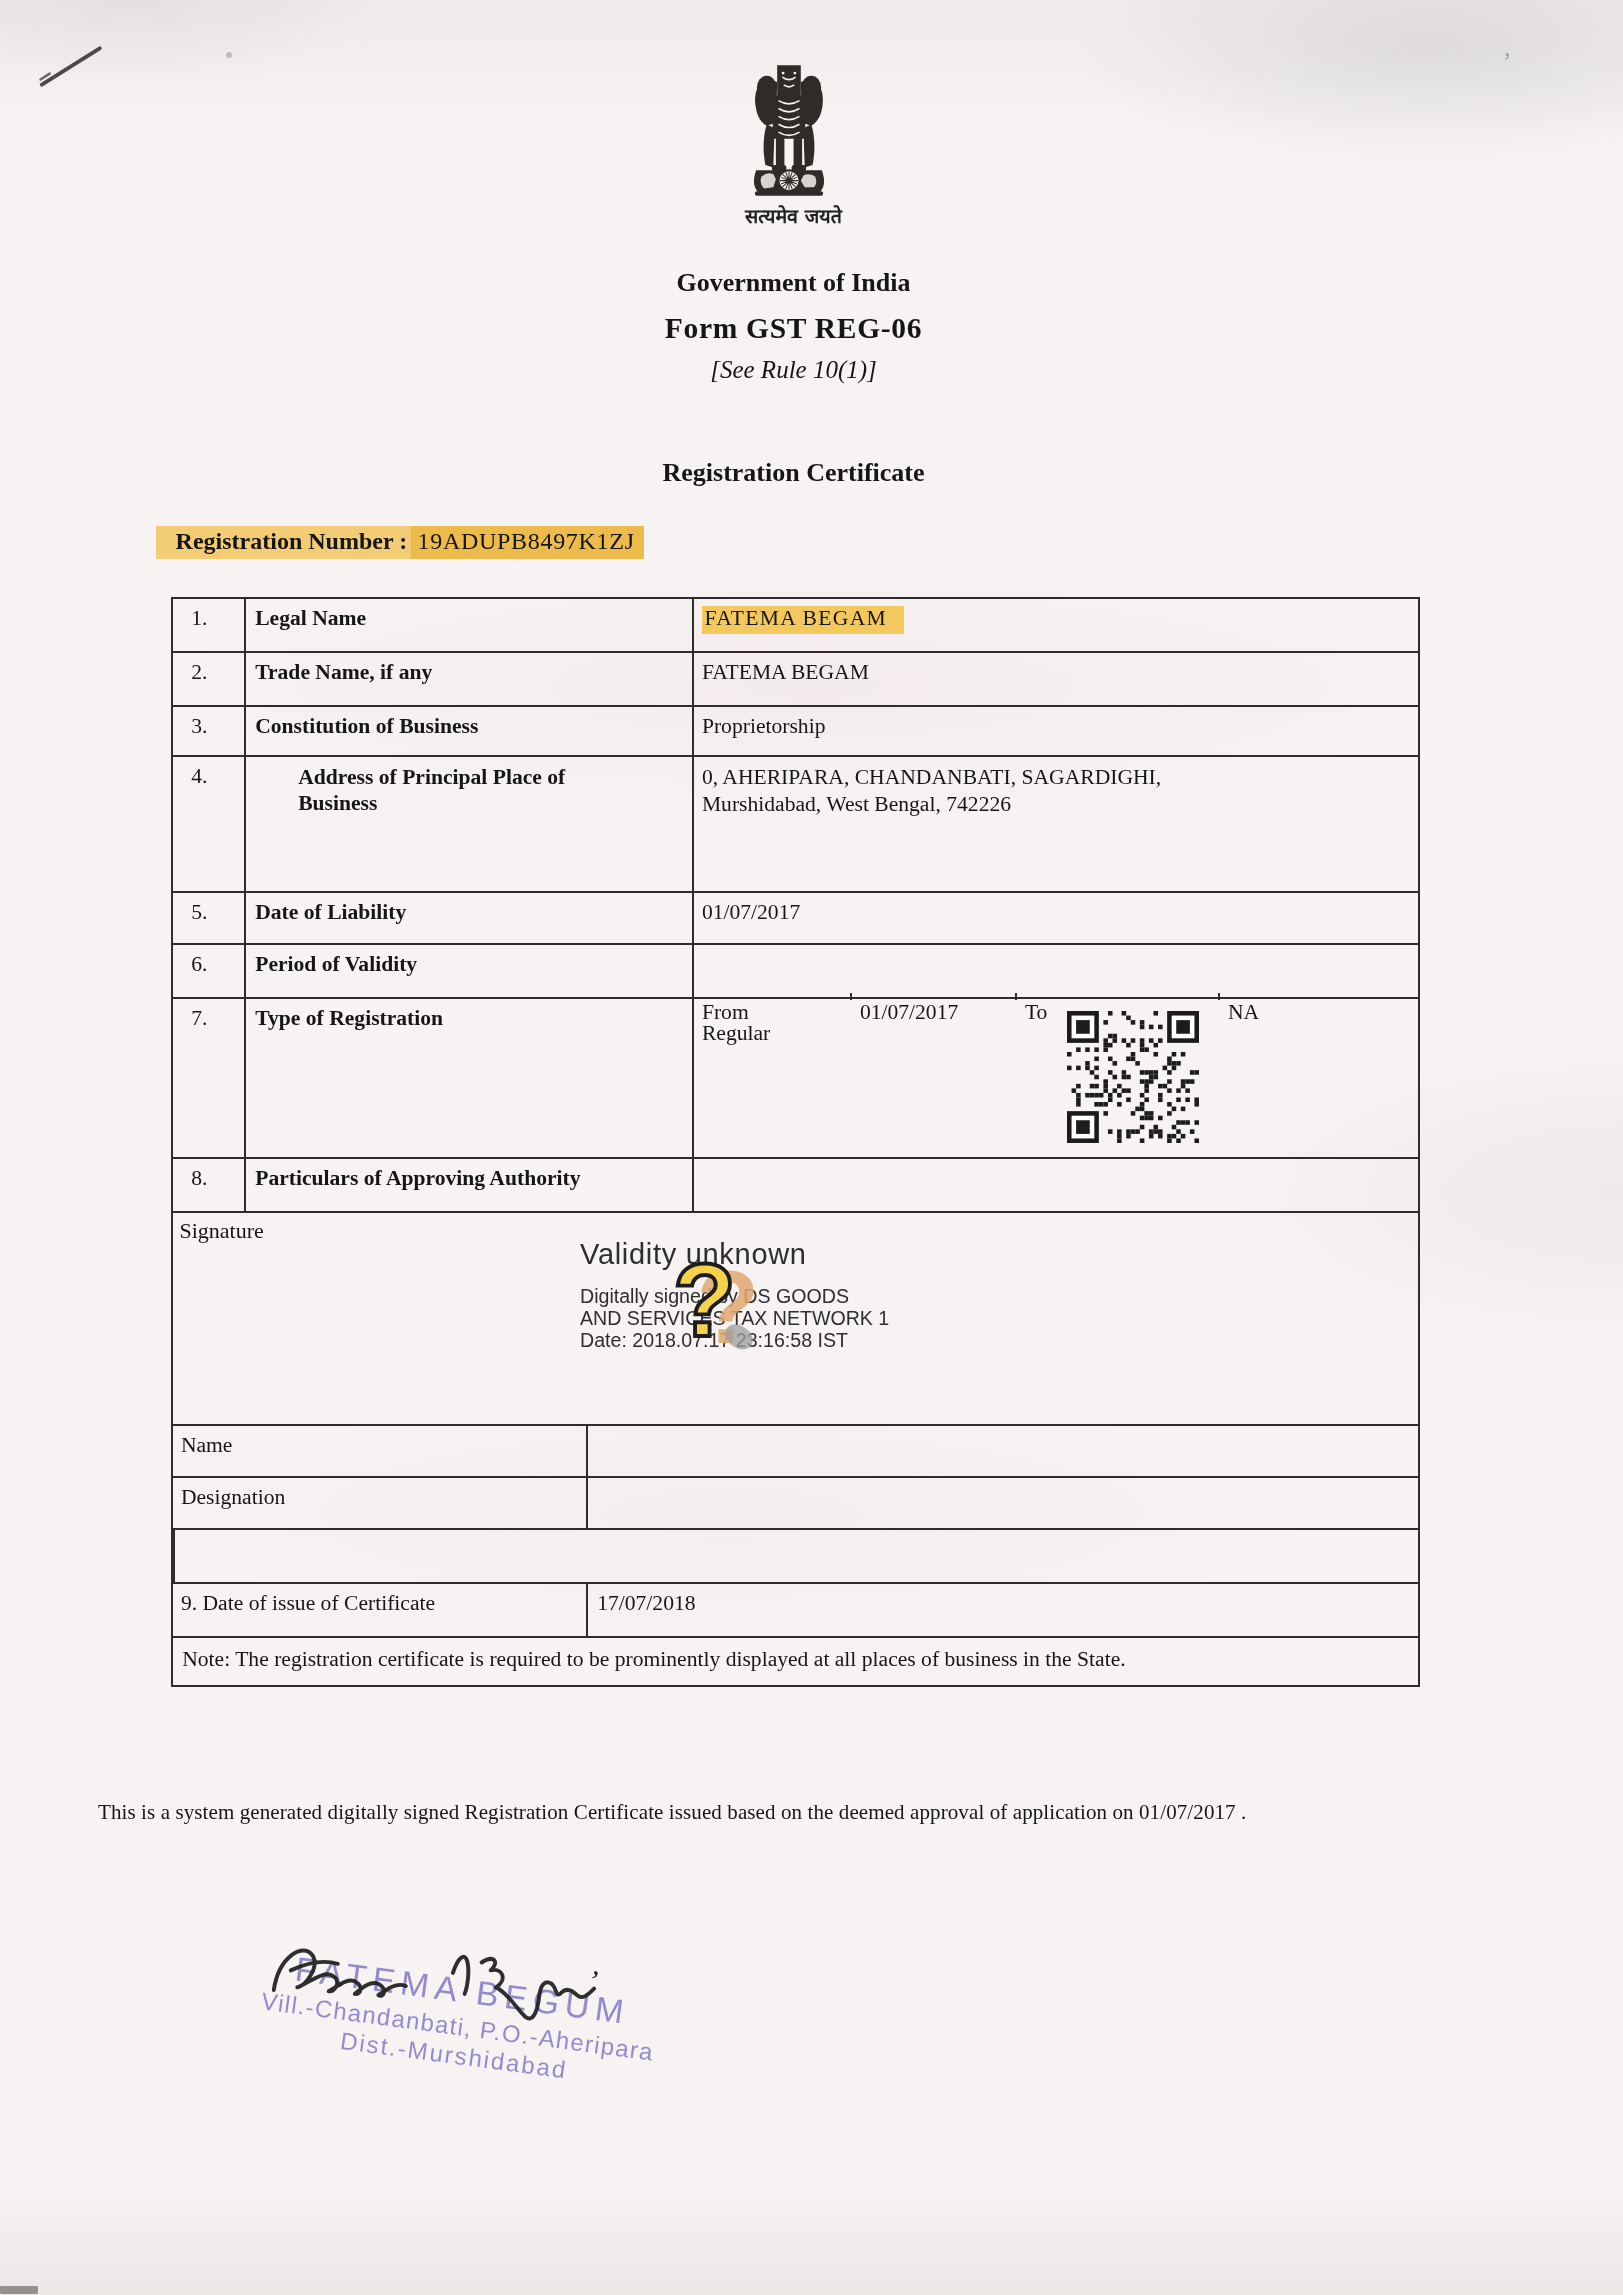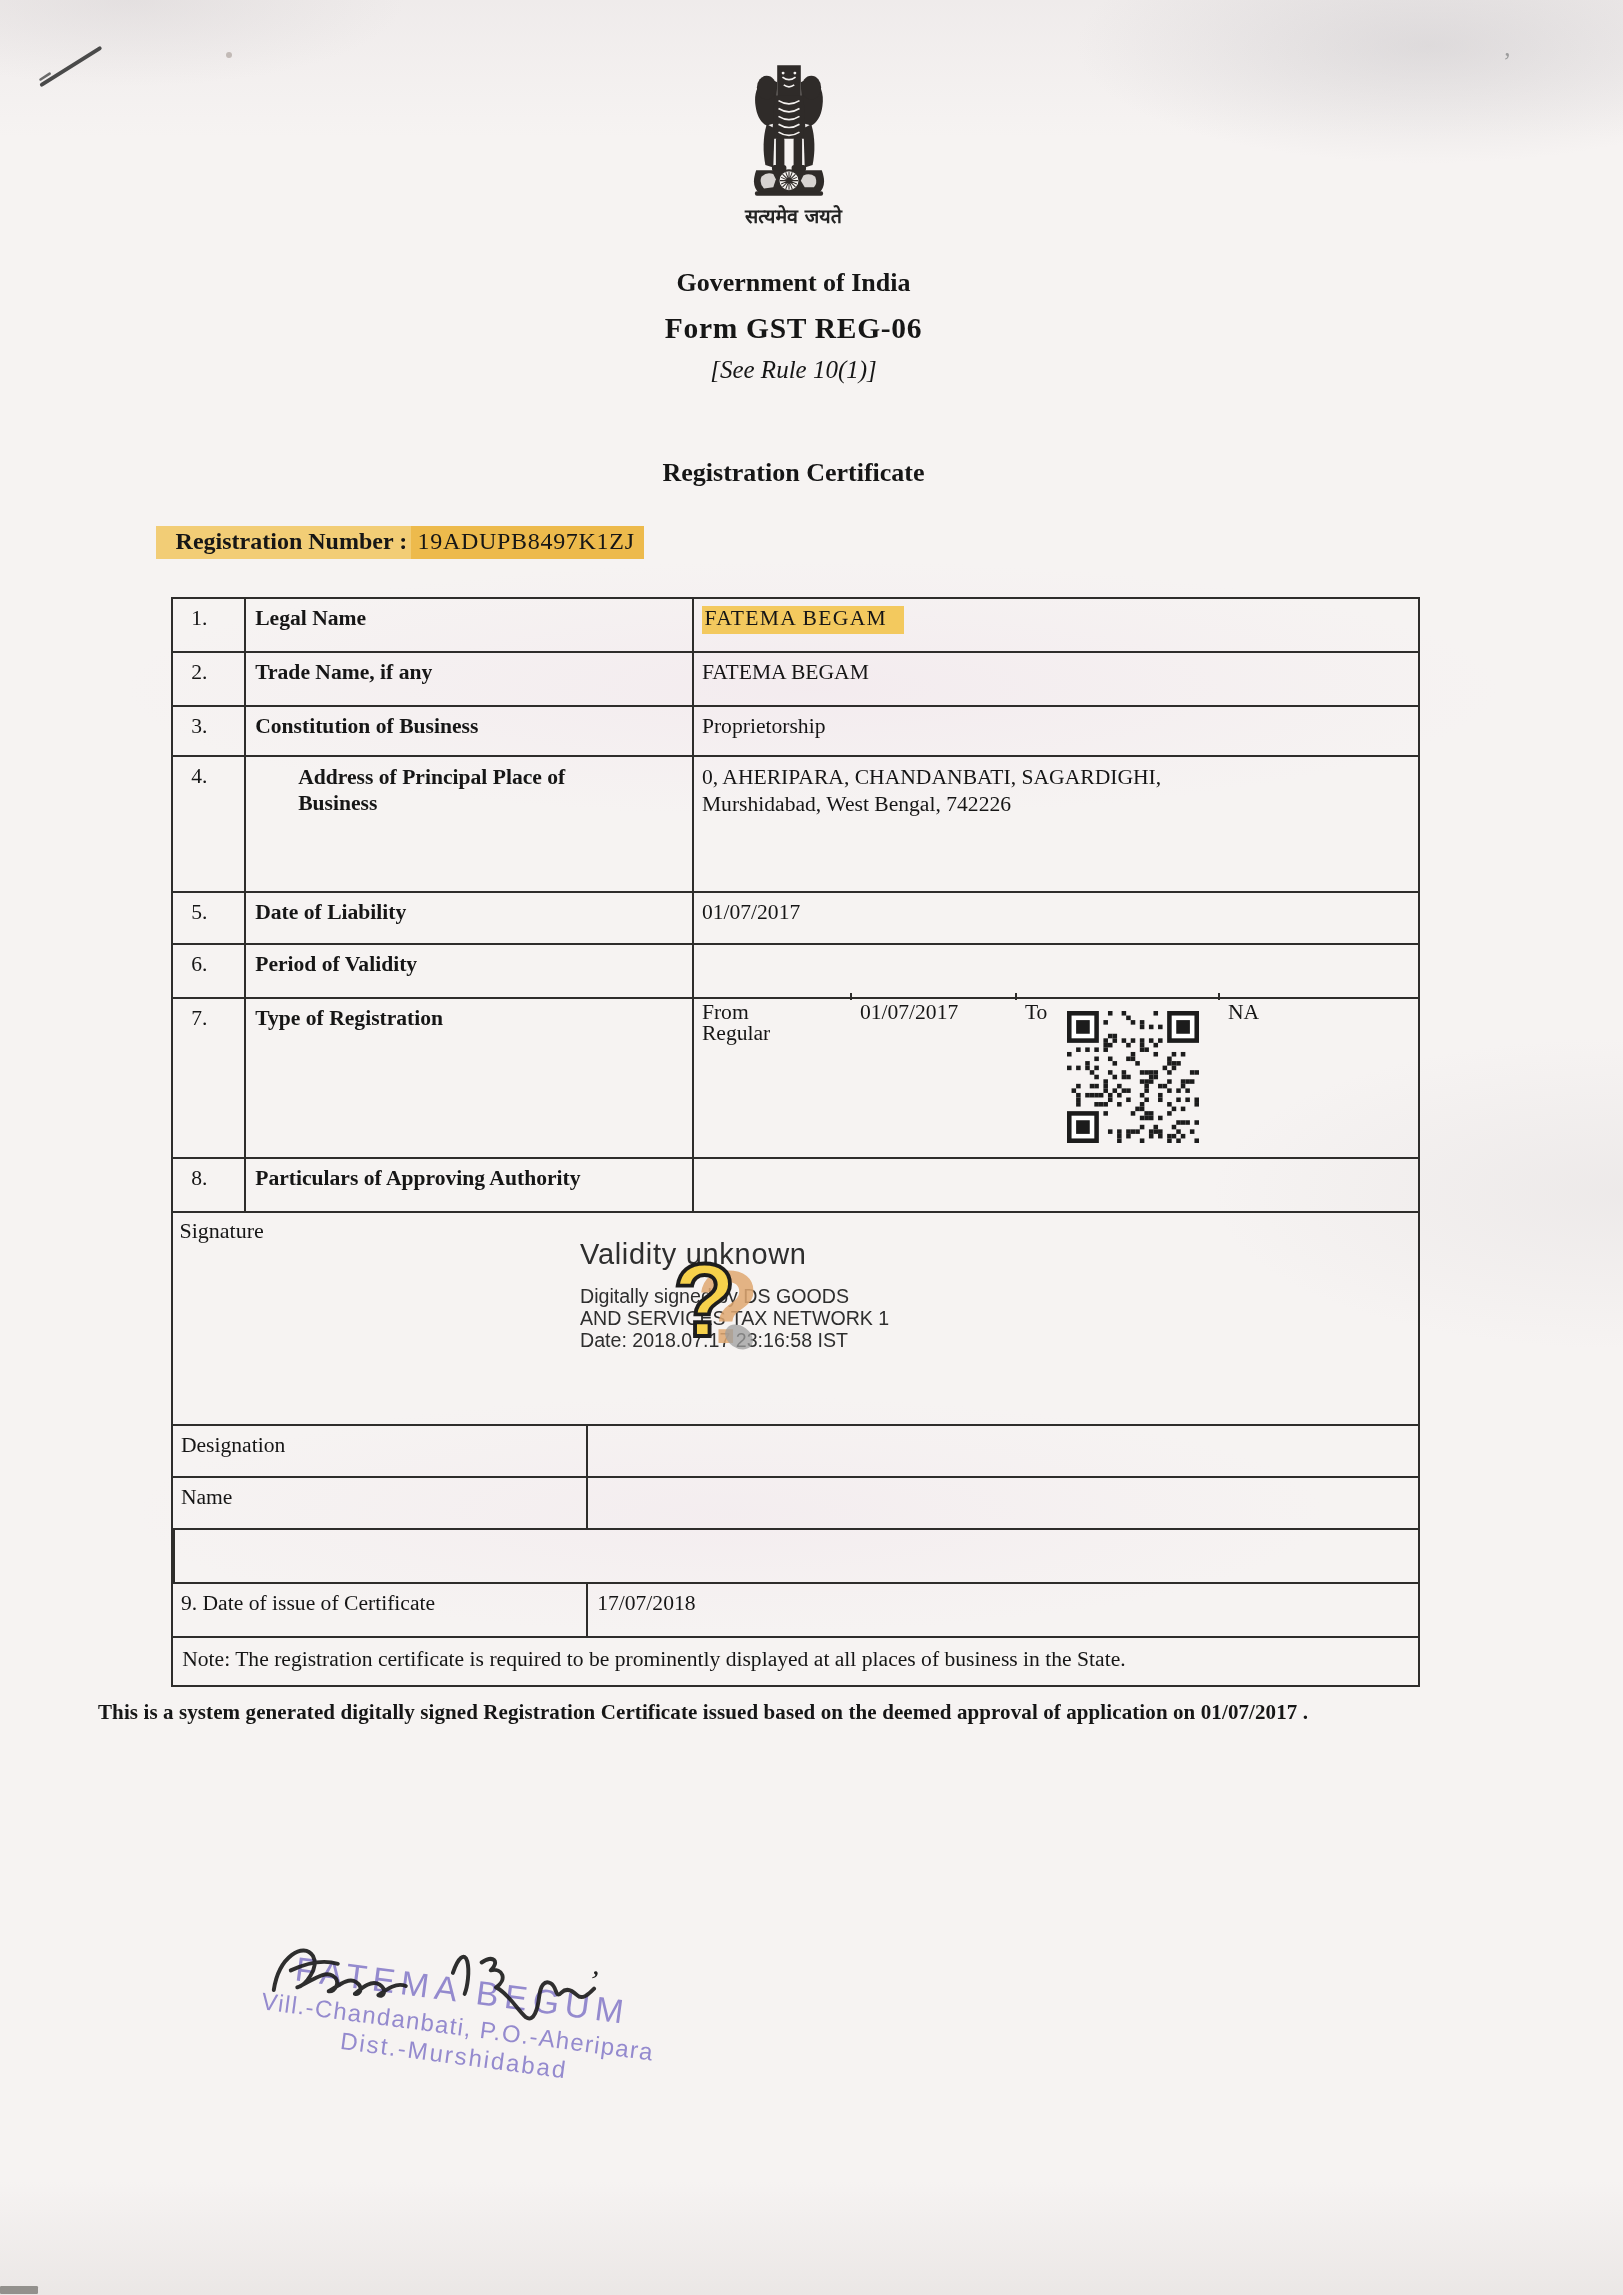--- a/index.html
+++ b/index.html
@@ -78,21 +78,21 @@
   .qmark{position:absolute;left:673px;top:1242px;width:111px;height:111px;
          font-family:"Liberation Sans",sans-serif;pointer-events:none;}
   .qmark .ghost{position:absolute;left:23.6px;top:6.5px;font-size:103px;font-weight:bold;
                 color:#e0a871;opacity:.85;}
   .qmark .shadow{position:absolute;left:51px;top:84px;width:30px;height:22px;
                  background:#9d9d9d;border-radius:50%;opacity:.75;transform:rotate(35deg);}
   .qmark .main{position:absolute;left:0;top:0;font-size:103px;font-weight:bold;color:#f6d14b;
                -webkit-text-stroke:3.9px #1d1d1d;}
 
   
-  .statement{position:absolute;left:98px;top:1700px;font-size:21px;font-weight:bold;
+  .statement{position:absolute;left:98px;top:1800px;font-size:21px;font-weight:normal;
              white-space:nowrap;letter-spacing:0.1px;}
 
   
   .stamp{position:absolute;left:164px;top:1971px;width:589px;text-align:center;
          transform:rotate(7.5deg);color:#8478c8;opacity:.85;
          font-family:"Liberation Sans","DejaVu Sans",sans-serif;}
   .stamp .s1{font-size:34px;letter-spacing:5.9px;}
   .stamp .s2{font-size:24px;letter-spacing:1.3px;margin-top:2.6px;}
   .stamp .s3{font-size:24px;letter-spacing:2px;margin-top:1.3px;}
   .handsig{position:absolute;left:262px;top:1927px;width:353px;height:105px;}
@@ -236,26 +236,26 @@
       <div class="c-sno">8.</div>
       <div class="c-label">Particulars of Approving Authority</div>
       <div class="c-value"></div>
     </div>
 
     <div class="trow h325">
       <div class="sig-label">Signature</div>
     </div>
 
     <div class="trow h80">
+      <div class="c-flabel">Name</div>
+      <div class="c-fvalue"></div>
+    </div>
+
+    <div class="trow h80">
       <div class="c-flabel">Designation</div>
-      <div class="c-fvalue"></div>
-    </div>
-
-    <div class="trow h80">
-      <div class="c-flabel">Name</div>
       <div class="c-fvalue"></div>
     </div>
 
     <div class="trow h82">
       <div class="c-fvalue"></div>
     </div>
 
     <div class="trow h82">
       <div class="c-flabel">9. Date of issue of Certificate</div>
       <div class="c-fvalue">17/07/2018</div>

